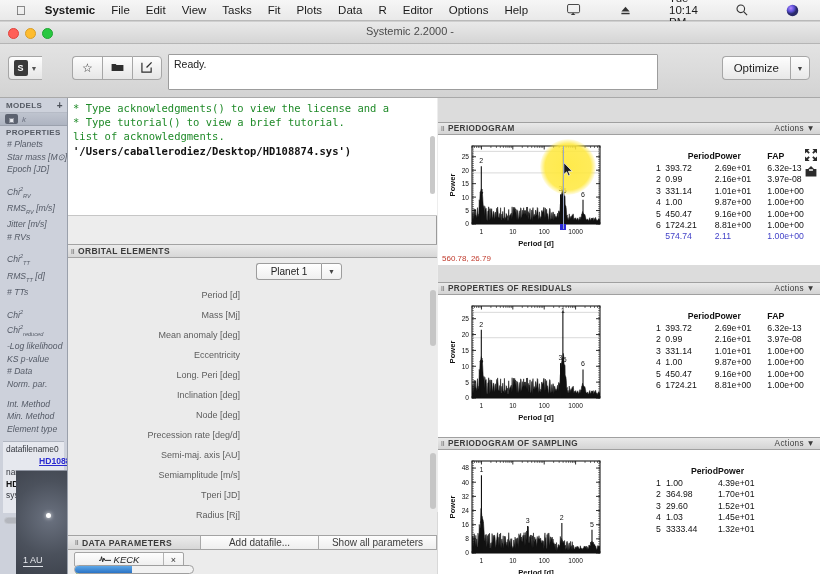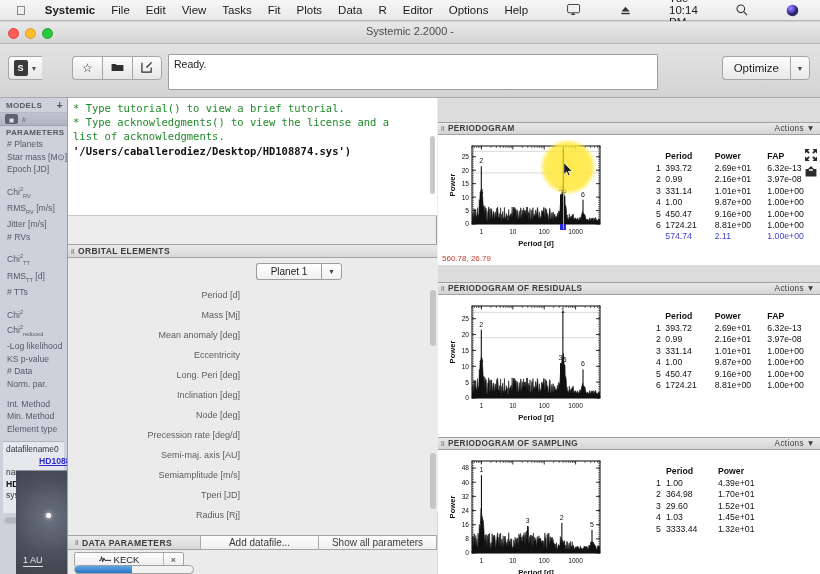--- a/index.html
+++ b/index.html
@@ -116,21 +116,21 @@
     display: flex; align-items: center; gap: 4px;
     background: linear-gradient(to bottom, #bfc4cf, #aeb4c1);
     padding: 1px 5px; border-top: 1px solid #b6bbc6; border-bottom: 1px solid #9ba1ad;
   }
   .sb-model-icon {
     width: 13px; height: 10px; background: #5c6270; border-radius: 2px;
     display: flex; align-items: center; justify-content: center;
     color: #e7e9ee; font-size: 6px;
   }
   .sb-model-k { font-size: 8px; color: #6b7180; font-style: italic; }
-  .sb-list { padding: 1px 0 0 7px; }
+  .sb-list { padding: 1px 0 0 7px; font-style: italic; }
   .sb-item { line-height: 12.6px; white-space: nowrap; font-size: 8.6px; }
   .sb-item sub { font-size: 5.6px; }
   .sb-item sup { font-size: 5.6px; }
   .sb-gap { height: 7px; }
   .sb-kv {
     border-top: 1px solid #b0b5c0;
     margin: 6px 3px 0 3px; padding: 2px 3px 0 3px;
     background: #e6e8ee;
   }
   .sb-kv .k { font-size: 8.4px; color: #33363d; line-height: 11.5px; }
@@ -244,21 +244,21 @@
   #dataparams .tabs .t.first { font-weight: bold; letter-spacing: .4px; justify-content: flex-start; }
   #dataparams .tabs .t.btn { background: linear-gradient(to bottom, #fdfdfd 0%, #efefef 100%); font-size: 10px; }
   #dp-body { position: relative; height: 25px; background: #ececec; }
   #keck-chip {
     position: absolute; left: 6px; top: 2px; width: 110px; height: 15px; display: flex;
     background: linear-gradient(to bottom, #fdfdfd 0%, #eee 100%);
     border: 1px solid #a4a4a4; border-radius: 2px;
   }
   #keck-chip .nm {
     flex: 1 1 auto; display: flex; align-items: center; justify-content: center; gap: 3px;
-    font-size: 9.5px; color: #222;
+    font-size: 9.5px; color: #222; font-style: italic;
   }
   #keck-chip .x {
     width: 20px; border-left: 1px solid #b4b4b4;
     display: flex; align-items: center; justify-content: center;
     font-size: 9px; color: #333;
   }
   #dp-led {
     position: absolute; left: 8px; top: 20px; width: 9px; height: 9px; border-radius: 50%;
     background: radial-gradient(circle at 35% 30%, #b7f08a, #3f9e1e 70%, #2b7a12);
   }
@@ -311,21 +311,21 @@
   .pg-table th {
     font-size: 8.7px; font-weight: bold; text-align: left;
     padding: 0 0 2px 0; white-space: nowrap;
   }
   .pg-table td { padding: 0 0 1.4px 0; white-space: nowrap; font-size: 8.7px; }
   .pg-table td.idx { width: 10px; color: #111; }
   .pg-table td.per { width: 52px; }
   .pg-table td.pow { width: 55px; }
   .pg-table tr.sel td { color: #4242c8; }
   .pg-table th.c-idx { width: 10px; }
-  .pg-table th.c-per { width: 52px; }
+  .pg-table th.c-per { width: 52px; text-align: right; }
   .pg-table th.c-pow { width: 55px; }
 
   .pg-icons { position: absolute; right: 3px; display: flex; flex-direction: column; gap: 3px; align-items: center; }
   .pg-icons .ic { font-size: 9px; color: #2b2b2b; line-height: 9px; }
 
   .coord-readout {
     position: absolute; font-size: 8px; color: #c0392b;
   }
 
   .highlight-circle {
@@ -464,21 +464,21 @@
     <div id="sidebar">
       <div class="sb-head">
         <span>MODELS</span>
         <span class="sb-plus">+</span>
       </div>
       <div class="sb-model-row">
         <span class="sb-model-icon">▣</span>
         <span class="sb-model-k">k</span>
       </div>
       <div class="sb-head" style="padding-bottom:0">
-        <span>PARAMETERS</span>
+        <span>PROPERTIES</span>
       </div>
       <div class="sb-list" id="prop-list">
           <div class="sb-item"># Planets</div>
           <div class="sb-item">Star mass [M⊙]</div>
           <div class="sb-item">Epoch [JD]</div>
           <div class="sb-gap"></div>
           <div class="sb-item">Chi<sup>2</sup><sub>RV</sub></div>
           <div class="sb-item">RMS<sub>RV</sub> [m/s]</div>
           <div class="sb-item">Jitter [m/s]</div>
           <div class="sb-item"># RVs</div>
@@ -514,22 +514,22 @@
       <div id="viewer3d">
         <div class="star"></div>
         <div class="scale">1 AU</div>
       </div>
     </div>
 
     <div id="center">
 
       <div id="console">
         <div id="console-lines">
+            <div class="green">* Type acknowledgments() to view the license and a</div>
             <div class="green">* Type tutorial() to view a brief tutorial.</div>
-            <div class="green">* Type acknowledgments() to view the license and a</div>
             <div class="green">list of acknowledgments.</div>
             <div class="prompt">'/Users/caballerodiez/Desktop/HD108874.sys')</div>
           </div>
         <div id="console-scroll"></div>
       </div>
 
 
       <div id="orbital">
         <div class="panel-head">
           <span class="grip">‖</span>
@@ -904,21 +904,21 @@
             <div class="cursor-arrow" style="left: 125px; top: 27px;"><svg width="11" height="15" viewBox="0 0 11 15">
                 <path d="M0.8 0.6 L0.8 12.5 L3.6 9.8 L5.4 13.8 L7.1 13 L5.4 9.3 L9.2 9.3 Z" fill="#1a1a1a" stroke="#fff" stroke-width="0.7"></path>
               </svg></div>
             <div style="position: absolute; left: 122px; top: 89px; width: 6px; height: 6px; background: rgb(42, 42, 216);"></div>
             <div style="position: absolute; left: 124.5px; top: 11px; width: 1px; height: 83px; background: rgb(154, 168, 200);"></div>
           </div>
         </div>
         <div class="pg-panel" style="top: 184px;">
           <div class="pg-head">
             <span class="grip">‖</span>
-            <span>PERIODOGRAM OF RESIDUALS</span>
+            <span>PROPERTIES OF RESIDUALS</span>
             <span class="actions">Actions ▼</span>
           </div>
           <div class="pg-body" style="height: 148px;">
             <div class="plot" style="left: 8px; top: 5px;">
               <svg width="160" height="122" viewBox="0 0 160 122">
                 <rect x="26" y="6" width="128" height="92" fill="#fff" stroke="#1a1a1a" stroke-width="1.1"></rect>
                 <line x1="26" y1="37.724137931034484" x2="154" y2="37.724137931034484" stroke="#c9c9c9" stroke-width="0.7"></line>
                 <line x1="26" y1="12.344827586206904" x2="154" y2="12.344827586206904" stroke="#c9c9c9" stroke-width="0.7"></line>
                 <line x1="35.44597386603589" y1="98" x2="35.44597386603589" y2="94.5" stroke="#1a1a1a" stroke-width="0.9"></line>
                 <line x1="35.44597386603589" y1="6" x2="35.44597386603589" y2="9.5" stroke="#1a1a1a" stroke-width="0.9"></line>

